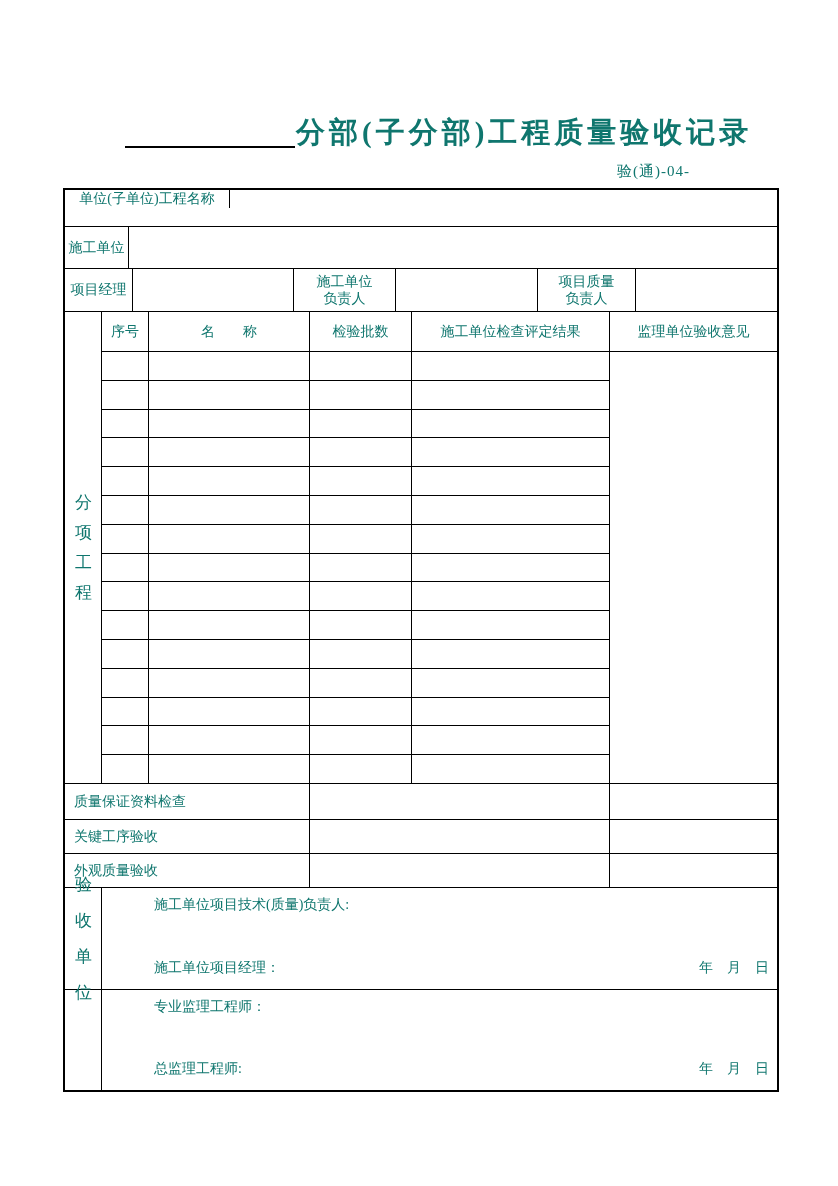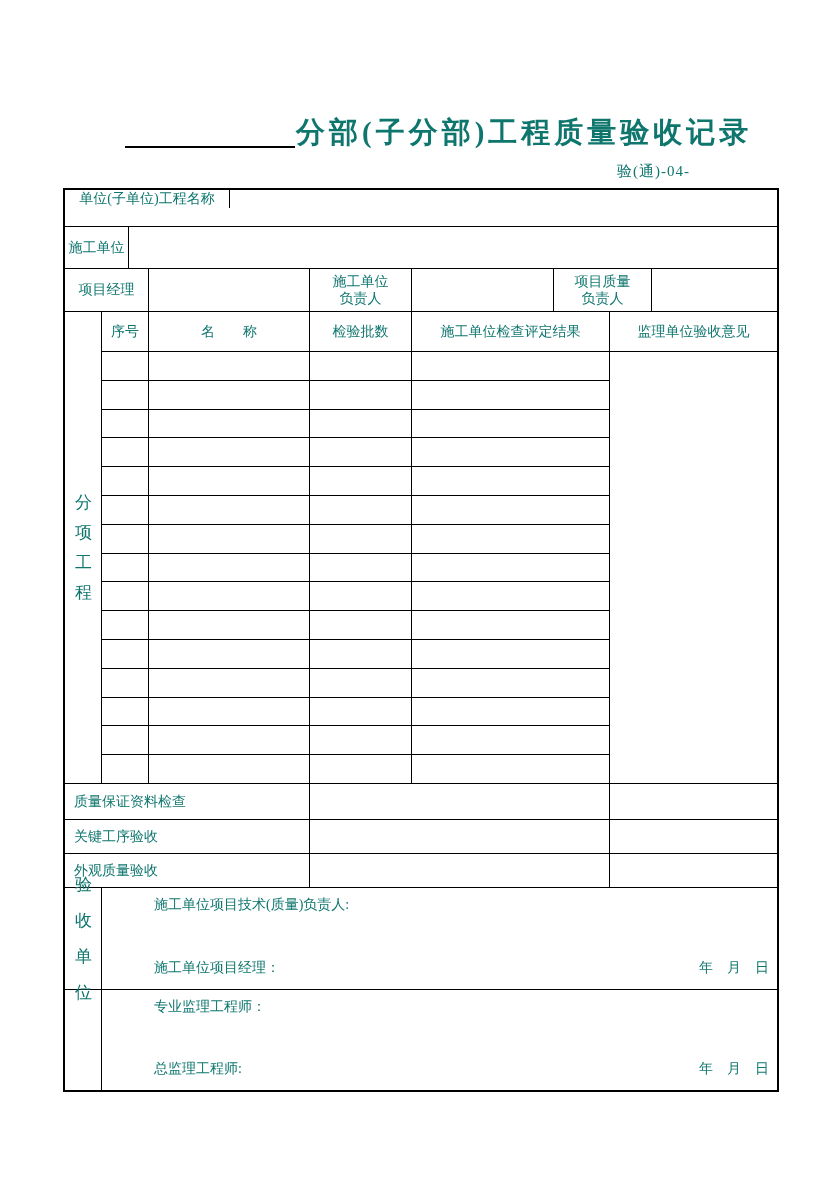--- a/index.html
+++ b/index.html
@@ -82,21 +82,21 @@
       <div class="c" style="width:165px">单位(子单位)工程名称</div>
       <div class="c fill last"></div>
     </div>
 
     <div class="trow r2">
       <div class="c" style="width:64px">施工单位</div>
       <div class="c fill last"></div>
     </div>
 
     <div class="trow r3">
-      <div class="c" style="width:84px">项目经理</div>
+      <div class="c" style="width:68px">项目经理</div>
       <div class="c" style="width:161px"></div>
       <div class="c stack" style="width:102px">
         <span>施工单位</span>
         <span>负责人</span>
       </div>
       <div class="c" style="width:142px"></div>
       <div class="c stack" style="width:98px">
         <span>项目质量</span>
         <span>负责人</span>
       </div>

